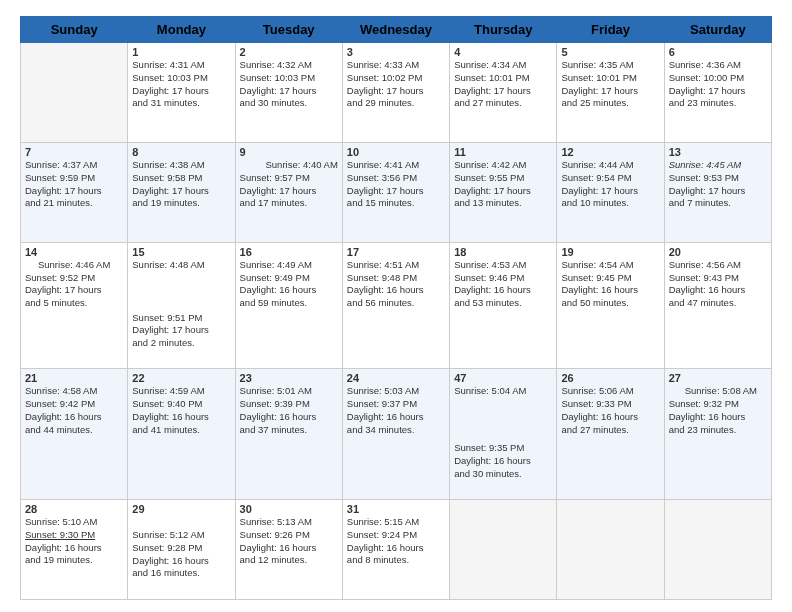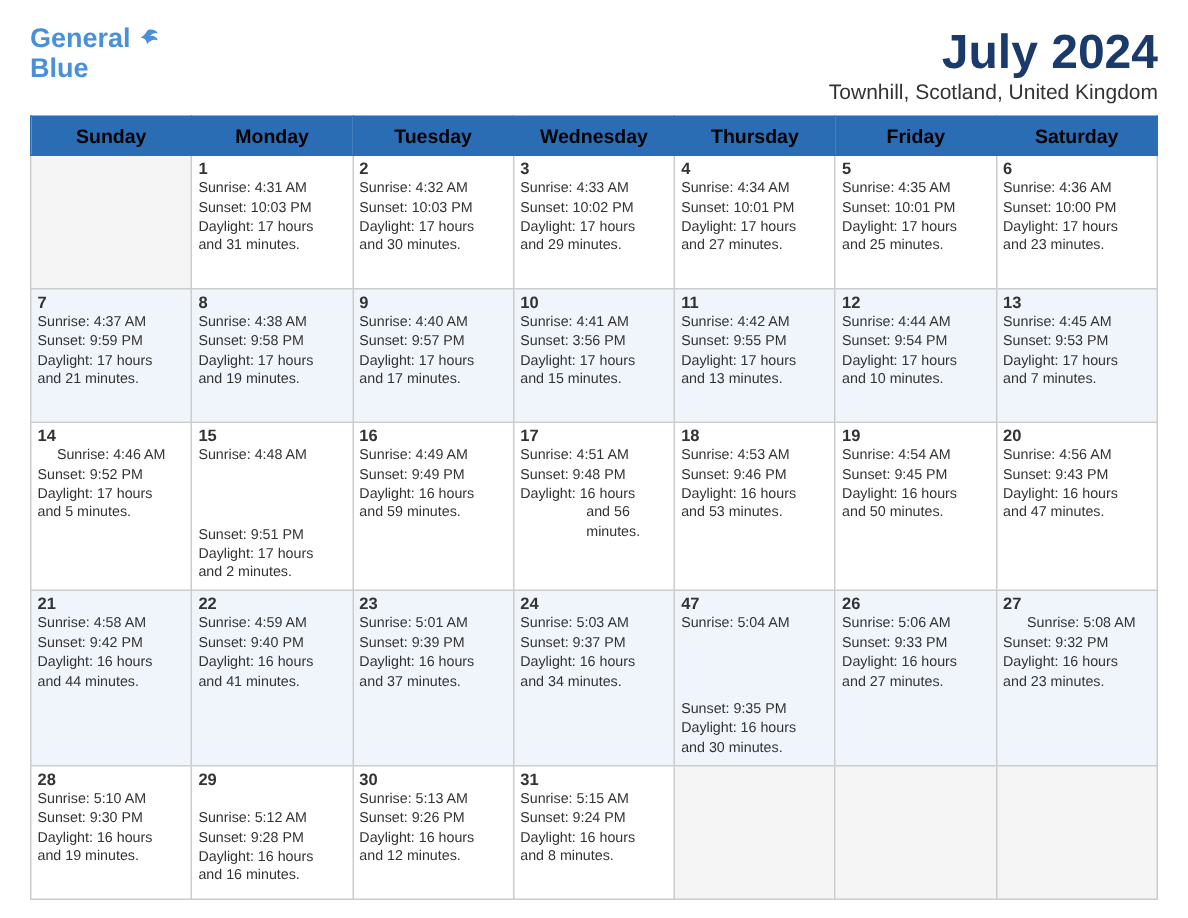--- a/index.html
+++ b/index.html
@@ -92,37 +92,20 @@
       margin-bottom: 1px;
     }
     .row-alt td {
       background: #f0f4fb;
     }
   </style>
 </head>
 <body>
 
 <div class="page">
-  <div class="header">
-    <div class="logo">
-      <div class="logo-row">
-        <span class="logo-text">
-          <span>General</span>
-        </span>
-        <svg class="logo-bird" viewBox="0 0 20 20">
-          <path d="M10 4 C12 2, 17 3, 18 6 C16 5, 14 6, 12 8 C14 7, 17 8, 18 11 C15 10, 12 11, 10 14 C10 11, 8 9, 5 9 C7 8, 9 6, 10 4Z" fill="#4a90d9"></path>
-        </svg>
-      </div>
-      <span class="logo-text" style="color:#4a90d9; font-size:18px; font-weight:bold;">Blue</span>
-    </div>
-    <div class="title-block">
-      <div class="month-title">July 2024</div>
-      <div class="location-title">Townhill, Scotland, United Kingdom</div>
-    </div>
-  </div>
 
   <table class="calendar">
     <thead>
       <tr>
       <th>Sunday</th>
           <th>Monday</th>
           <th>Tuesday</th>
           <th>Wednesday</th>
           <th>Thursday</th>
           <th>Friday</th>
@@ -185,21 +168,21 @@
           </td>
           <td>
             <span class="day-num">8</span>
             <div style="line-height: 1.35;">Sunrise: 4:38 AM</div>
             <div style="line-height: 1.35;">Sunset: 9:58 PM</div>
             <div style="line-height: 1.35;">Daylight: 17 hours</div>
             <div style="line-height: 1.35;">and 19 minutes.</div>
           </td>
           <td>
             <span class="day-num">9</span>
-            <div style="line-height: 1.35;">Sunrise: 4:40 AM</div>
+            <div style="line-height: 1.35; text-align: right;">Sunrise: 4:40 AM</div>
             <div style="line-height: 1.35;">Sunset: 9:57 PM</div>
             <div style="line-height: 1.35;">Daylight: 17 hours</div>
             <div style="line-height: 1.35;">and 17 minutes.</div>
           </td>
           <td>
             <span class="day-num">10</span>
             <div style="line-height: 1.35;">Sunrise: 4:41 AM</div>
             <div style="line-height: 1.35;">Sunset: 3:56 PM</div>
             <div style="line-height: 1.35;">Daylight: 17 hours</div>
             <div style="line-height: 1.35;">and 15 minutes.</div>
@@ -213,21 +196,21 @@
           </td>
           <td>
             <span class="day-num">12</span>
             <div style="line-height: 1.35;">Sunrise: 4:44 AM</div>
             <div style="line-height: 1.35;">Sunset: 9:54 PM</div>
             <div style="line-height: 1.35;">Daylight: 17 hours</div>
             <div style="line-height: 1.35;">and 10 minutes.</div>
           </td>
           <td>
             <span class="day-num">13</span>
-            <div style="line-height: 1.35;">Sunrise: 4:45 AM</div>
+            <div style="line-height: 1.35; font-style: italic;">Sunrise: 4:45 AM</div>
             <div style="line-height: 1.35;">Sunset: 9:53 PM</div>
             <div style="line-height: 1.35;">Daylight: 17 hours</div>
             <div style="line-height: 1.35;">and 7 minutes.</div>
           </td>
         </tr>
         <tr>
           <td>
             <span class="day-num">14</span>
             <div style="line-height: 1.35; text-align: center;">Sunrise: 4:46 AM</div>
             <div style="line-height: 1.35;">Sunset: 9:52 PM</div>
@@ -246,21 +229,21 @@
             <div style="line-height: 1.35;">Sunrise: 4:49 AM</div>
             <div style="line-height: 1.35;">Sunset: 9:49 PM</div>
             <div style="line-height: 1.35;">Daylight: 16 hours</div>
             <div style="line-height: 1.35;">and 59 minutes.</div>
           </td>
           <td>
             <span class="day-num">17</span>
             <div style="line-height: 1.35;">Sunrise: 4:51 AM</div>
             <div style="line-height: 1.35;">Sunset: 9:48 PM</div>
             <div style="line-height: 1.35;">Daylight: 16 hours</div>
-            <div style="line-height: 1.35; margin-left: 44px;">and 56 minutes.</div>
+            <div style="line-height: 1.35;">and 56 minutes.</div>
           </td>
           <td>
             <span class="day-num">18</span>
             <div style="line-height: 1.35;">Sunrise: 4:53 AM</div>
             <div style="line-height: 1.35;">Sunset: 9:46 PM</div>
             <div style="line-height: 1.35;">Daylight: 16 hours</div>
             <div style="line-height: 1.35;">and 53 minutes.</div>
           </td>
           <td>
             <span class="day-num">19</span>
@@ -325,21 +308,21 @@
             <div style="line-height: 1.35; padding-left: 16px;">Sunrise: 5:08 AM</div>
             <div style="line-height: 1.35;">Sunset: 9:32 PM</div>
             <div style="line-height: 1.35;">Daylight: 16 hours</div>
             <div style="line-height: 1.35;">and 23 minutes.</div>
           </td>
         </tr>
         <tr>
           <td>
             <span class="day-num">28</span>
             <div style="line-height: 1.35;">Sunrise: 5:10 AM</div>
-            <div style="line-height: 1.35;">Sunset: 9:30 PM</div>
+            <div style="line-height: 1.35; text-decoration: underline;">Sunset: 9:30 PM</div>
             <div style="line-height: 1.35;">Daylight: 16 hours</div>
             <div style="line-height: 1.35;">and 19 minutes.</div>
           </td>
           <td>
             <span class="day-num">29</span>
             <div style="line-height: 1.35; margin-top: 14px;">Sunrise: 5:12 AM</div>
             <div style="line-height: 1.35;">Sunset: 9:28 PM</div>
             <div style="line-height: 1.35;">Daylight: 16 hours</div>
             <div style="line-height: 1.35;">and 16 minutes.</div>
           </td>

